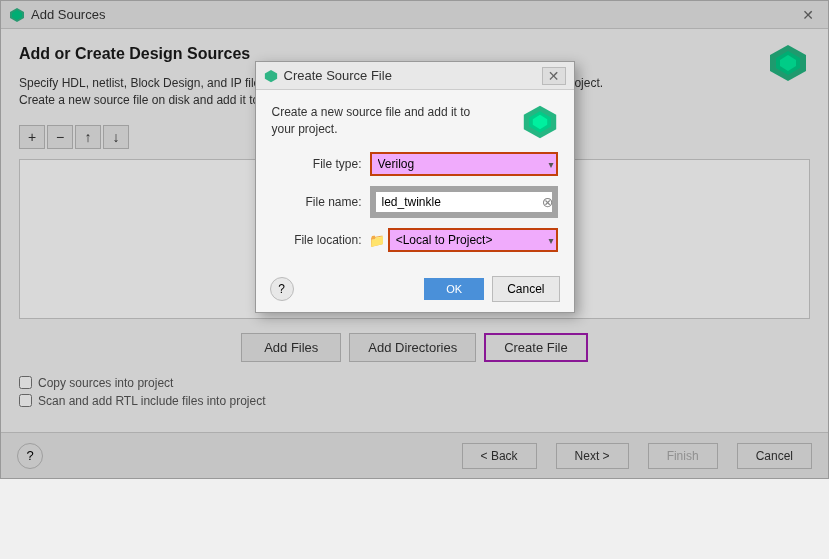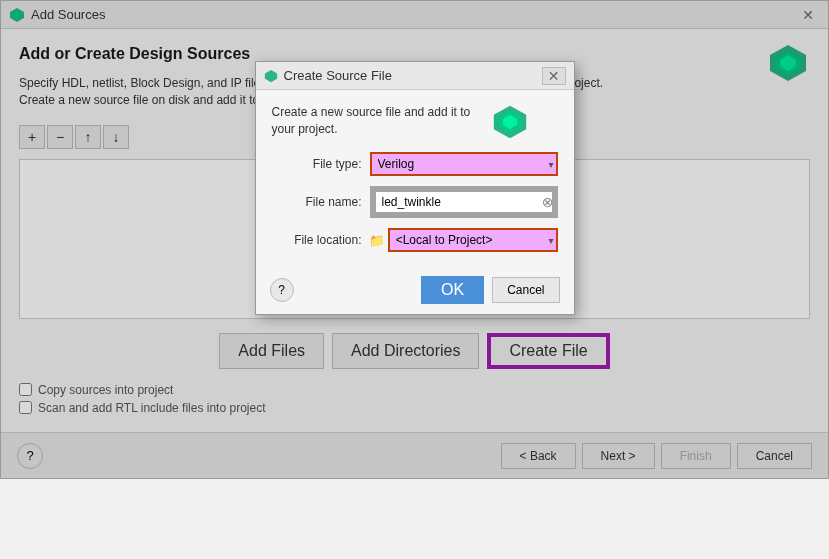--- a/index.html
+++ b/index.html
@@ -135,47 +135,46 @@
       display: flex;
       justify-content: center;
       gap: 8px;
       margin-top: 4px;
     }
     .action-btn {
       padding: 5px 18px;
       background: #e8e8e8;
       border: 1px solid #bbb;
       cursor: pointer;
-      font-size: 16px;
+      font-size: 13px;
       color: #333;
       min-width: 100px;
-      text-align: right;
     }
     .action-btn.highlight {
-      border: 4px solid #a21caf;
+      border: 2px solid #a21caf;
       background: #f0f0f0;
     }
 
     
     .footer-nav {
       background: #e8e8e8;
       border-top: 1px solid #ccc;
       padding: 8px 16px;
       display: flex;
       align-items: center;
       justify-content: space-between;
       height: 46px;
     }
     .footer-left {
       display: flex;
       align-items: center;
     }
     .footer-right {
       display: flex;
-      gap: 6px;
+      gap: 19px;
     }
     .nav-btn {
       padding: 5px 18px;
       background: #e8e8e8;
       border: 1px solid #bbb;
       cursor: pointer;
       font-size: 12px;
       color: #333;
       min-width: 70px;
     }
@@ -242,20 +241,21 @@
 
     .modal-body {
       padding: 14px 16px;
       display: flex;
       flex-direction: column;
       gap: 12px;
     }
     .modal-desc-row {
       display: flex;
       align-items: flex-start;
+      justify-content: space-between;
     }
     .modal-desc-text {
       font-size: 12px;
       color: #333;
       max-width: 220px;
       line-height: 1.4;
     }
 
     .modal-form {
       display: flex;
@@ -337,21 +337,21 @@
       display: flex;
       align-items: center;
       justify-content: center;
     }
     .modal-ok-btn {
       padding: 5px 20px;
       background: #4a90d9;
       color: white;
       border: none;
       cursor: pointer;
-      font-size: 16px;
+      font-size: 11px;
       min-width: 60px;
     }
     .modal-cancel-btn {
       padding: 5px 14px;
       background: #e8e8e8;
       border: 1px solid #bbb;
       cursor: pointer;
       font-size: 12px;
     }
     .modal-footer-spacer { flex: 1; }

